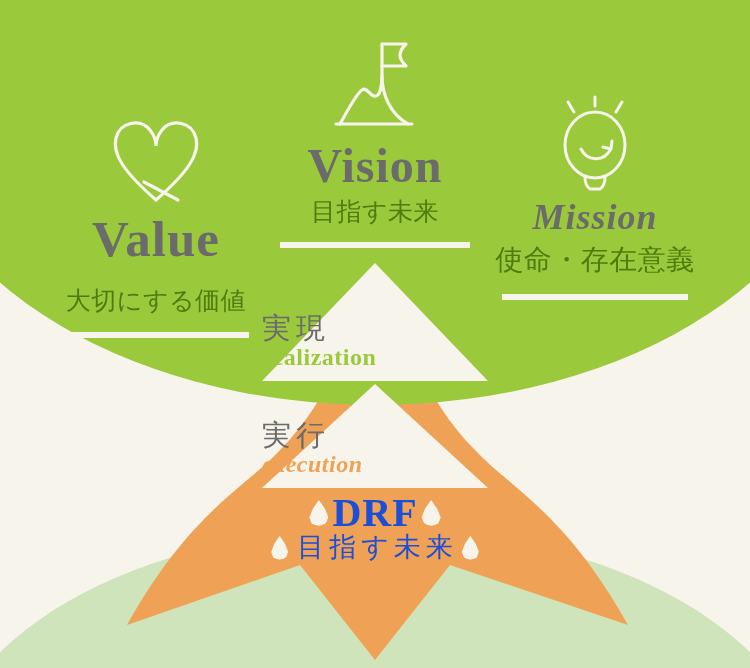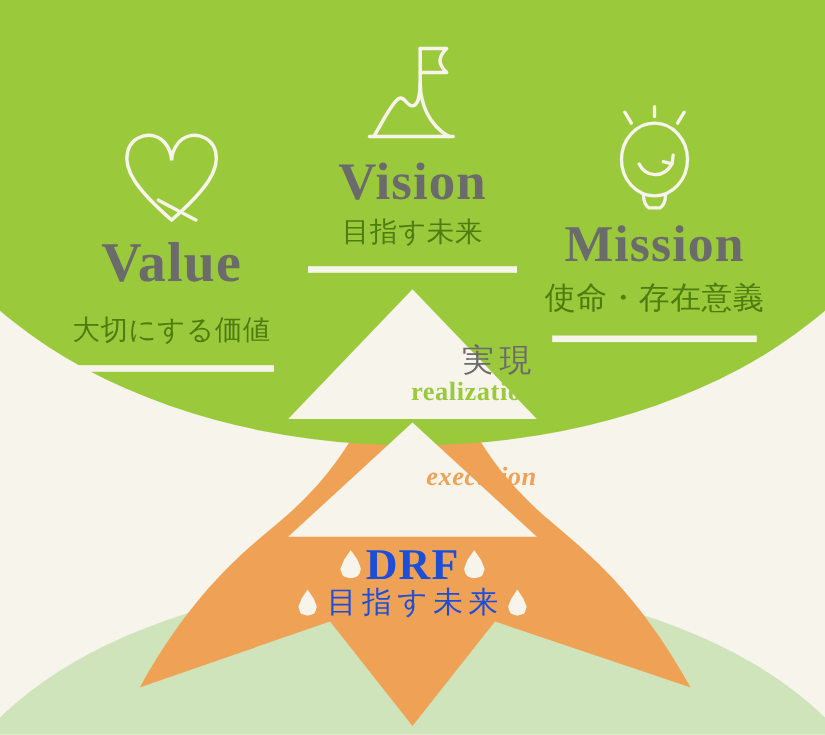--- a/index.html
+++ b/index.html
@@ -63,21 +63,21 @@
   .tri-execution {
     left: 262px;
     top: 384px;
     border-left: 113px solid transparent;
     border-right: 113px solid transparent;
     border-bottom: 104px solid #F7F4EC;
   }
   .tri-label {
     position: absolute;
     width: 226px;
-    text-align: right;
+    text-align: left;
     pointer-events: none;
   }
   .tri-label .jp {
     display: block;
     font-size: 29px;
     color: #6B6B6B;
     letter-spacing: 5px;
     line-height: 1.05;
   }
   .tri-label .en {
@@ -166,21 +166,21 @@
   .pillar-value .rule { width: 186px; margin-top: 17px; }
 
   
   .pillar-vision { left: 260px; top: 32px; width: 230px; }
   .pillar-vision .en-title { font-size: 48px; letter-spacing: 1px; margin-top: 6px; }
   .pillar-vision .jp-sub { font-size: 25px; letter-spacing: 0.5px; margin-top: 6px; }
   .pillar-vision .rule { width: 190px; margin-top: 16px; }
 
   
   .pillar-mission { left: 480px; top: 95px; width: 230px; }
-  .pillar-mission .en-title { font-size: 47px; letter-spacing: 1px; margin-top: 8px; }
+  .pillar-mission .en-title { font-size: 36px; letter-spacing: 1px; margin-top: 8px; font-style: italic; }
   .pillar-mission .jp-sub { font-size: 28px; letter-spacing: 0.5px; margin-top: 8px; }
   .pillar-mission .rule { width: 186px; margin-top: 17px; }
 </style>
 </head>
 <body>
 
 <div class="stage">
 
   <div class="bg-hill"></div>
 
@@ -235,20 +235,21 @@
   </div>
 
   <div class="tri tri-realization"></div>
   <div class="tri-label lbl-realization">
     <span class="jp">実現</span>
     <span class="en">realization</span>
   </div>
 
   <div class="tri tri-execution"></div>
   <div class="tri-label lbl-execution">
+    <span class="jp">実行</span>
     <span class="en">execution</span>
   </div>
 
   <div class="drf-block">
     <div class="drf-row">
       <span class="drop"></span>
       <span class="drf-title">DRF</span>
       <span class="drop"></span>
     </div>
     <div class="drf-row">

